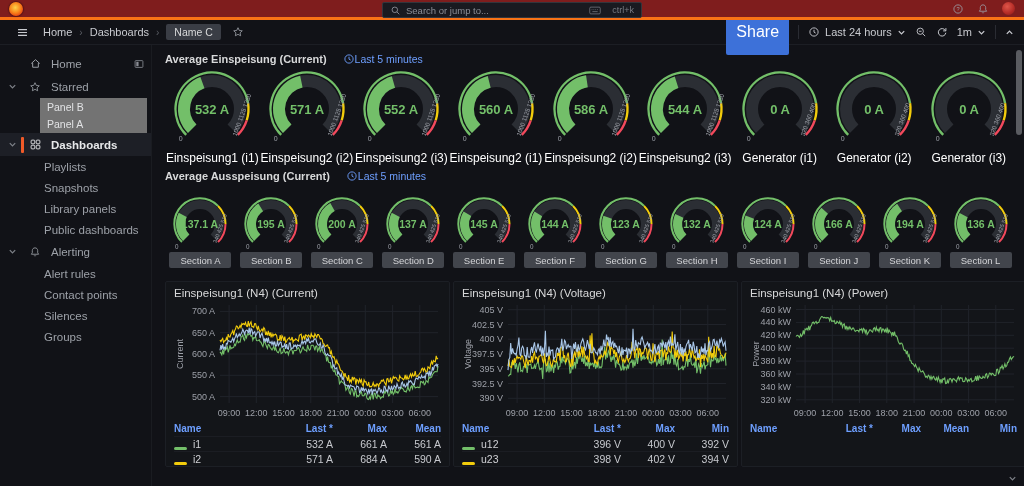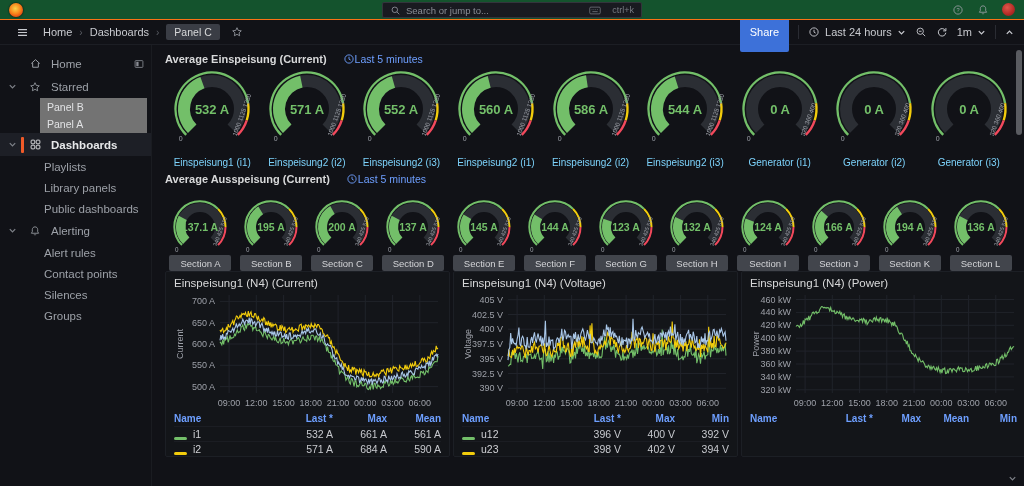--- a/index.html
+++ b/index.html
@@ -1,35 +1,35 @@
 <!DOCTYPE html>
 <html><head>
 <meta charset="utf-8">
 <style>
   *{box-sizing:border-box;margin:0;padding:0}
   html,body{width:1024px;height:486px;overflow:hidden}
   body{background:#111217;font-family:"Liberation Sans",sans-serif;color:#c9cbd0;position:relative;font-size:12px}
   svg{display:block}
   .ic{display:inline-flex;align-items:center;justify-content:center;color:inherit}
   
-  .topnav{height:20px;background:#14532d;display:flex;align-items:center;padding:0 9px;position:relative;border-bottom:1px solid #f97316}
+  .topnav{height:20px;background:#7f1d1d;display:flex;align-items:center;padding:0 9px;position:relative;border-bottom:3px solid #f97316}
   .logo{width:14px;height:14px;border-radius:50%;background:radial-gradient(circle at 45% 40%,#fcd24a 0%,#f8861b 45%,#e33d12 80%);box-shadow:0 0 2px #000}
   .searchbox{position:absolute;left:382px;top:2px;width:260px;height:16px;background:#191a20;border:1px solid #33353c;border-radius:2px;display:flex;align-items:center;padding:0 7px;gap:5px;font-size:9.5px;color:#8b8e96}
   .searchbox .kbd{margin-left:auto;display:flex;align-items:center;gap:11px;color:#787b83;font-size:9px}
   .nav-right{margin-left:auto;display:flex;gap:13px;align-items:center;color:#9da0a8}
   .avatar{width:13px;height:13px;border-radius:50%;background:radial-gradient(circle at 40% 35%,#e0564a 0%,#b22a25 60%,#7e1d1c 100%)}
   
   .subnav{height:25px;display:flex;align-items:center;padding:0 10px;border-bottom:1px solid #1c1e24;background:#111217}
   .burger{color:#c9cbd0;margin:0 14px 0 6px}
   .crumb{font-size:11px;color:#c9cbd0;white-space:nowrap}
   .bc-sep{color:#5a5d64;font-size:10px;margin:0 7px}
   .pill{background:#3a3d45;border-radius:2px;padding:2px 8px;font-size:10.5px;color:#d8d9da}
   .bc-star{color:#9da0a8;margin-left:11px}
   .toolbar{margin-left:auto;display:flex;align-items:center;gap:9px;font-size:11px;color:#c9cbd0}
-  .btn-share{background:#3d71d9;color:#fff;font-size:11px;padding:14px 10px;border:none;border-radius:2px;font-family:inherit}
+  .btn-share{background:#3d71d9;color:#fff;font-size:16px;padding:14px 10px;border:none;border-radius:2px;font-family:inherit}
   .tb-div{width:1px;height:14px;background:#2a2c33}
   .tb-item{display:flex;align-items:center;gap:5px;color:#c9cbd0}
   
   .body-row{display:flex;height:441px}
   .sidebar{width:152px;flex-shrink:0;padding-top:7px;border-right:1px solid #1a1c21;background:#111217}
   .side-row{display:flex;align-items:center;height:23px;padding:0 6px 0 8px;font-size:11.5px;color:#9da1a8;position:relative}
   .side-row .chev{width:13px;color:#7d8087;flex-shrink:0}
   .side-row .accent{width:3px;height:16px;border-radius:1px;background:transparent;margin-right:5px;flex-shrink:0}
   .side-row.active{background:#1d1f26;color:#e7e8ea;font-weight:700}
   .side-row.active .accent{background:#f05a28}
@@ -39,23 +39,23 @@
   .side-sub{padding-left:44px;height:21px;display:flex;align-items:center;font-size:11.5px;color:#9da1a8;white-space:nowrap}
   .starred-child{margin-left:40px;width:107px;background:#737373;padding:0 7px;height:17.5px;font-size:10.5px;color:#e2e3e5;display:flex;align-items:center;white-space:nowrap}
   
   .main{flex:1;padding:5px 8px 0 13px;position:relative;overflow:hidden}
   .row-hdr{display:flex;align-items:center;gap:16px;height:14px;margin-top:2px}
   .row-title{font-size:11px;font-weight:700;color:#d8d9da}
   .time-note{display:flex;align-items:center;gap:0;color:#6e9fff;font-size:10.5px}
   .g-row1{display:flex;margin-top:5px}
   .g-row2{display:flex;margin-top:14px}
   .gauge-panel{flex:1;display:flex;flex-direction:column;align-items:center;min-width:0}
-  .gauge-title{font-size:10px;color:#7dd3fc;margin-top:14px;white-space:nowrap}
+  .gauge-title{font-size:12px;color:#ffffff;margin-top:8px;white-space:nowrap}
   .sec-btn{background:#42454c;border-radius:2px;font-size:9.5px;color:#d4d5d8;padding:2.5px 0;width:62px;text-align:center;margin-top:3px;white-space:nowrap}
-  .charts{display:flex;gap:3px;}
+  .charts{display:flex;gap:3px;margin-top:13px}
   .chart-panel{width:285px;background:#131519;border:1px solid #1c1f25;border-radius:2px;padding:5px 8px 0;flex-shrink:0}
   .chart-title{font-size:11.5px;color:#d8d9da;margin-bottom:2px;font-weight:500}
   .legend{margin-top:1px}
   .lg-row{display:grid;align-items:center;height:15px;font-size:10.5px}
   .lg-row.body{border-top:1px solid #1b1d23}
   .lg-head span{color:#6e9fff;font-size:10px;font-weight:700}
   .lg-val{text-align:right;color:#c7c9ce}
   .lg-val-h{text-align:right}
   .lg-name{display:flex;align-items:flex-end;gap:6px;color:#d0d1d5}
   .dash{width:13px;height:3px;border-radius:1.5px;display:inline-block}
@@ -107,21 +107,21 @@
   <div class="subnav">
     <span class="ic burger">
         <svg viewBox="0 0 16 16" width="13" height="13">
           <path d="M2.5 4.5 h11 M2.5 8 h11 M2.5 11.5 h11" stroke="currentColor" stroke-width="1.4"></path>
         </svg>
       </span>
     <span class="crumb">Home</span>
     <span class="bc-sep">›</span>
     <span class="crumb">Dashboards</span>
     <span class="bc-sep">›</span>
-    <span class="pill">Panel C</span>
+    <span class="pill">Name C</span>
     <span class="ic bc-star">
         <svg viewBox="0 0 16 16" width="12" height="12">
           <path d="M8 2.3 L9.7 5.9 L13.7 6.4 L10.8 9.1 L11.5 13 L8 11.1 L4.5 13 L5.2 9.1 L2.3 6.4 L6.3 5.9 Z" stroke="currentColor" fill="none" stroke-width="1.1"></path>
         </svg>
       </span>
     <div class="toolbar">
       <button class="btn-share">Share</button>
       <span class="tb-div"></span>
       <span class="tb-item">
         <span class="ic">
@@ -214,20 +214,21 @@
                 <rect x="2.6" y="2.6" width="4.5" height="4.5" rx="1"></rect>
                 <rect x="8.9" y="2.6" width="4.5" height="4.5" rx="1"></rect>
                 <rect x="2.6" y="8.9" width="4.5" height="4.5" rx="1"></rect>
                 <rect x="8.9" y="8.9" width="4.5" height="4.5" rx="1"></rect>
               </g>
             </svg>
           </span>
           <span class="side-label">Dashboards</span>
         </div>
         <div class="side-sub">Playlists</div>
+        <div class="side-sub">Snapshots</div>
         <div class="side-sub">Library panels</div>
         <div class="side-sub">Public dashboards</div>
         <div class="side-row">
           <span class="chev">
             <svg viewBox="0 0 10 10" width="9" height="9">
               <path d="M2 3.5 L5 6.5 L8 3.5" stroke="currentColor" fill="none" stroke-width="1.4"></path>
             </svg>
           </span>
           <span class="accent"></span>
           <span class="side-icon">

